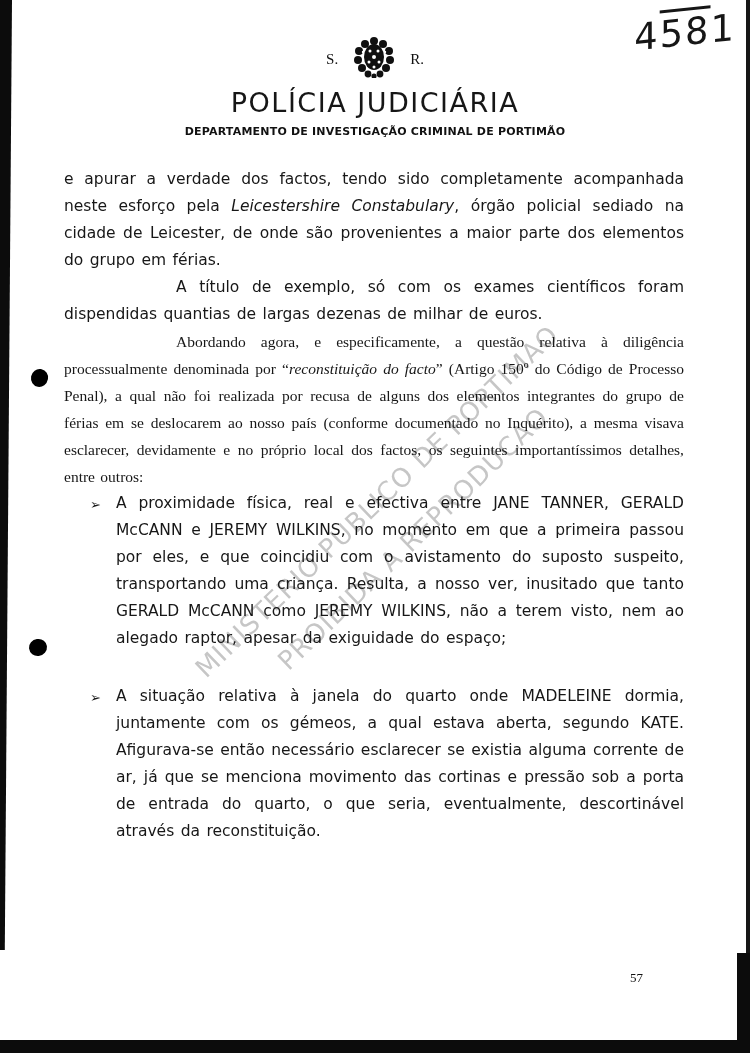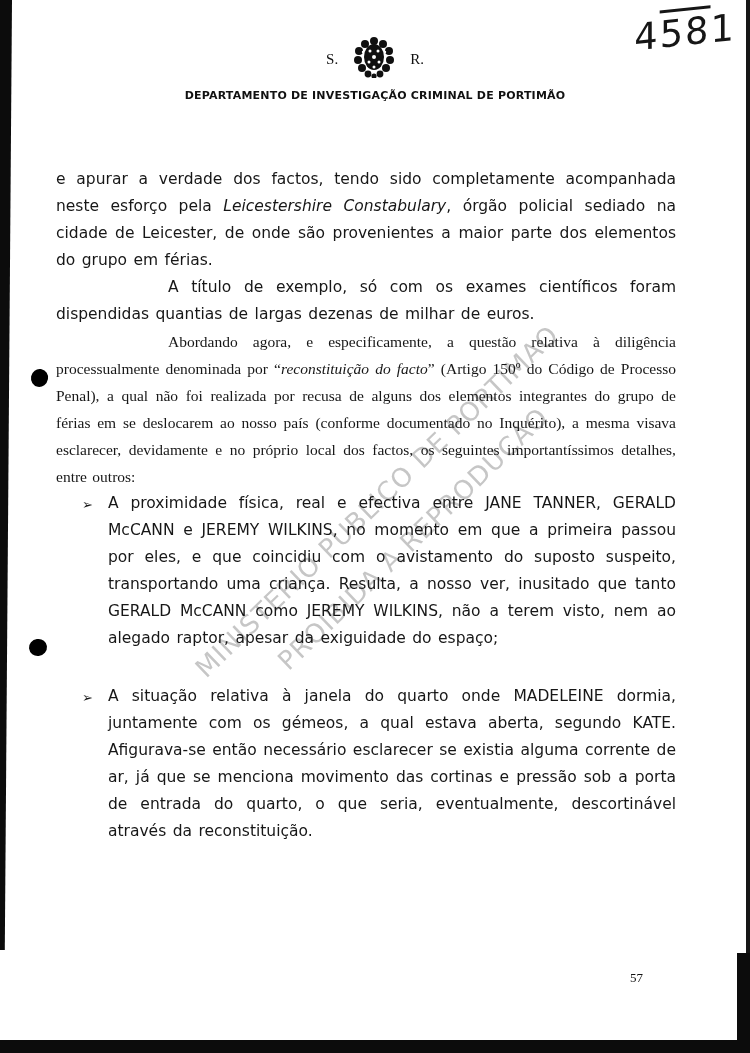--- a/index.html
+++ b/index.html
@@ -27,21 +27,21 @@
     font-family:"Liberation Serif",serif;font-size:15px;color:#111;}
   .ministry{margin-top:3px;font-size:12px;font-weight:bold;letter-spacing:.4px;color:#111;}
   .org{margin-top:5px;font-size:27px;font-weight:400;letter-spacing:1.5px;color:#161616;}
   .dept{margin-top:7px;font-size:11px;font-weight:bold;letter-spacing:.2px;color:#111;}
   
   .wm{position:absolute;left:70px;top:300px;width:650px;height:440px;
     display:flex;flex-direction:column;align-items:center;justify-content:center;gap:22px;
     transform:rotate(-44deg);z-index:1;pointer-events:none;
     font-size:26px;letter-spacing:1px;white-space:nowrap;color:#c6c6c6;}
   
-  .main{position:absolute;left:56px;top:166px;width:620px;z-index:2;
+  .main{position:absolute;left:64px;top:166px;width:620px;z-index:2;
     font-size:15.5px;line-height:27px;text-align:justify;word-spacing:1.5px;color:#171717;}
   .main p{margin:0;}
   .p1{margin-bottom:28px;}
   .p2{margin-bottom:28px;text-indent:112px;}
   .p3{margin-bottom:31px;text-indent:112px;font-family:Liberation Serif, serif;}
   .bullet{position:relative;padding-left:52px;}
   .bullet + .bullet{margin-top:31px;}
   .bullet .mk{position:absolute;left:26px;top:1px;font-size:13px;color:#171717;}
   .rb{font-weight:normal;}
   .ri{font-style:italic;}
@@ -94,20 +94,21 @@
             <circle cx="18" cy="26" r="1.5"></circle>
             <circle cx="28" cy="26" r="1.5"></circle>
             <circle cx="12" cy="16" r="1.2"></circle>
             <circle cx="34" cy="16" r="1.2"></circle>
             <circle cx="23" cy="31" r="1.5"></circle>
           </g>
         </svg>
       </span>
       <span>R.</span>
     </div>
+    <div class="org">POLÍCIA JUDICIÁRIA</div>
     <div class="dept">DEPARTAMENTO DE INVESTIGAÇÃO CRIMINAL DE PORTIMÃO</div>
   </div>
 
   <div class="main">
     <p class="p1"><span>e apurar a verdade dos factos, tendo sido completamente acompanhada neste esforço pela </span><span class="ri">Leicestershire Constabulary</span><span>, órgão policial sediado na cidade de Leicester, de onde são provenientes a maior parte dos elementos do grupo em férias.</span></p>
     <p class="p2"><span>A título de exemplo, só com os exames científicos foram dispendidas quantias de largas dezenas de milhar de euros.</span></p>
     <p class="p3"><span>Abordando agora, e especificamente, a questão relativa à diligência processualmente denominada por “</span><span class="ri">reconstituição do facto</span><span>” (Artigo 150º do Código de Processo Penal), a qual não foi realizada por recusa de alguns dos elementos integrantes do grupo de férias em se deslocarem ao nosso país (conforme documentado no Inquérito), a mesma visava esclarecer, devidamente e no próprio local dos factos, os seguintes importantíssimos detalhes, entre outros:</span></p>
 
     <div class="bullet">
       <span class="mk">➢</span>

